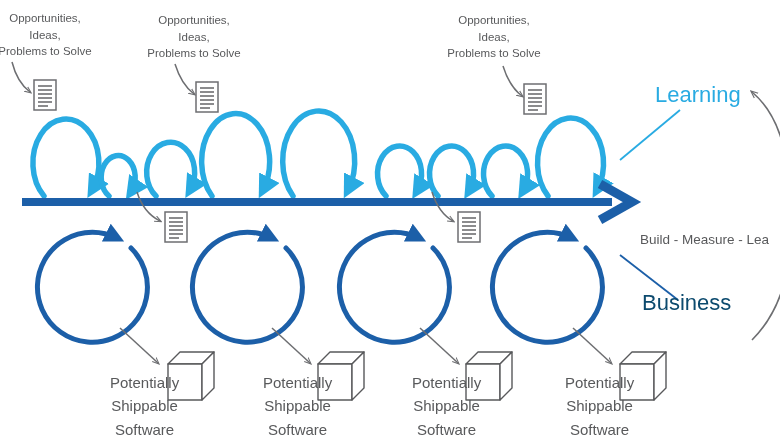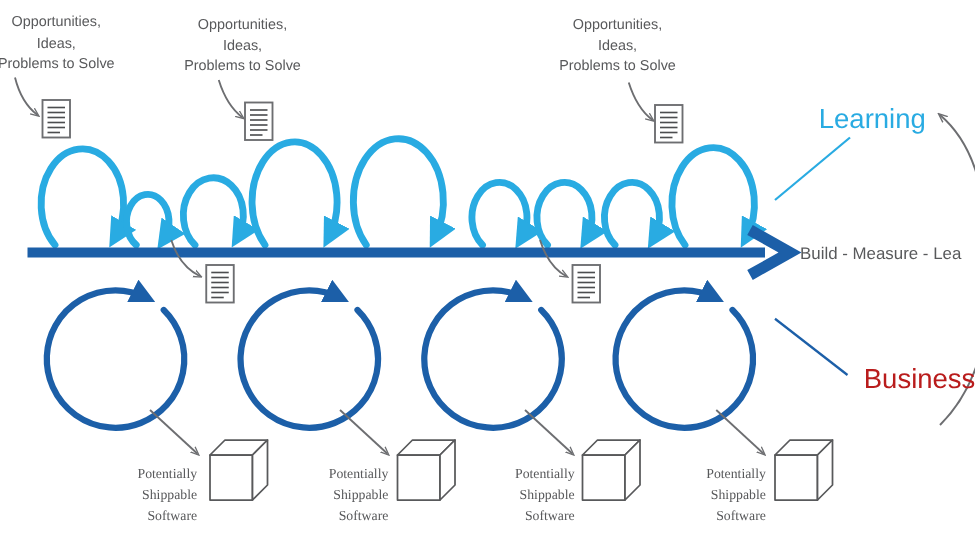--- a/index.html
+++ b/index.html
@@ -13,33 +13,34 @@
   #canvas{position:absolute;left:0;top:0;width:780px;height:440px;}
   .lbl{
     position:absolute;
     color:#58595b;
     font-family:"Liberation Sans", sans-serif;
     text-align:center;
     line-height:1.45;
     white-space:nowrap;
   }
   .opp-lbl{font-size:11.5px;}
-  .pss-lbl{font-size:11px;text-align:right;line-height:1.55;font-family:Liberation Serif, serif;}
+  .pss-lbl{font-size:15px;text-align:center;line-height:1.55;}
   .big-lbl{
     position:absolute;
     font-family:"Liberation Sans", sans-serif;
     font-size:22px;
     white-space:nowrap;
     text-align:right;
   }
   .bml-lbl{
     position:absolute;
     font-size:13.5px;
     color:#58595b;
     white-space:nowrap;
+    margin-top:37px;
   }
 </style>
 </head>
 <body>
 
 <svg id="canvas" viewBox="0 0 780 440">
   <defs>
     <marker id="lb-arrow" viewBox="0 0 10 10" refX="6" refY="5" markerWidth="4.2" markerHeight="4.2" orient="auto-start-reverse">
       <path d="M 0 0 L 10 5 L 0 10 z" fill="#29abe2"></path>
     </marker>
@@ -205,21 +206,21 @@
 <div class="lbl opp-lbl" style="left:424px;top:12px;width:140px;">
   <div>Opportunities,</div>
   <div>Ideas,</div>
   <div>Problems to Solve</div>
 </div>
 
 <div class="bml-lbl" style="left:640px;top:195px;">Build - Measure - Lea</div>
 
 <div class="big-lbl" style="left:655px;top:82px;color:#29abe2;">Learning</div>
 
-<div class="big-lbl" style="left:691px;top:288px;color:#b91c1c;line-height:1.35;text-align:left;">
+<div class="big-lbl" style="left:642px;top:288px;color:#0c4a6e;line-height:1.35;text-align:left;">
   <div>Business</div>
 </div>
 
 <div class="lbl pss-lbl" style="left:110px;top:371px;">
   <div>Potentially</div>
   <div>Shippable</div>
   <div>Software</div>
 </div>
 
 <div class="lbl pss-lbl" style="left:263px;top:371px;">

